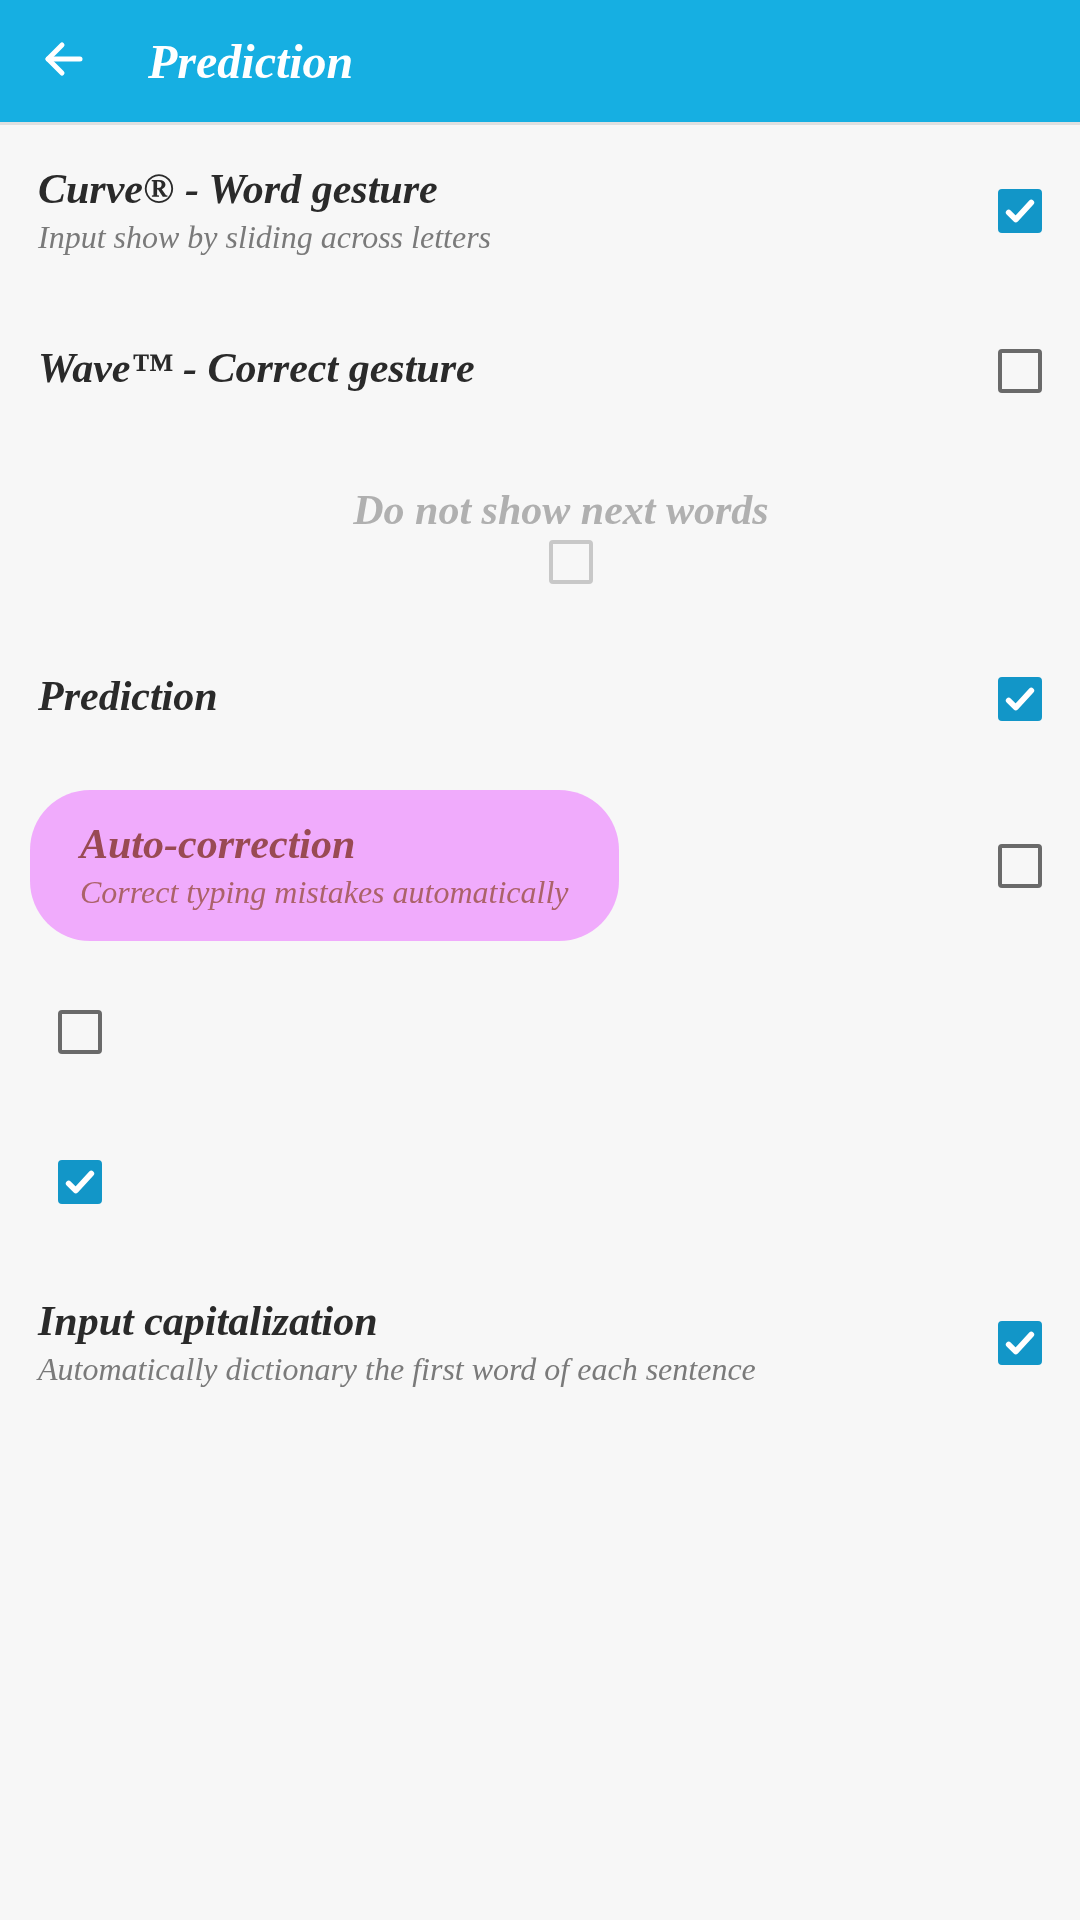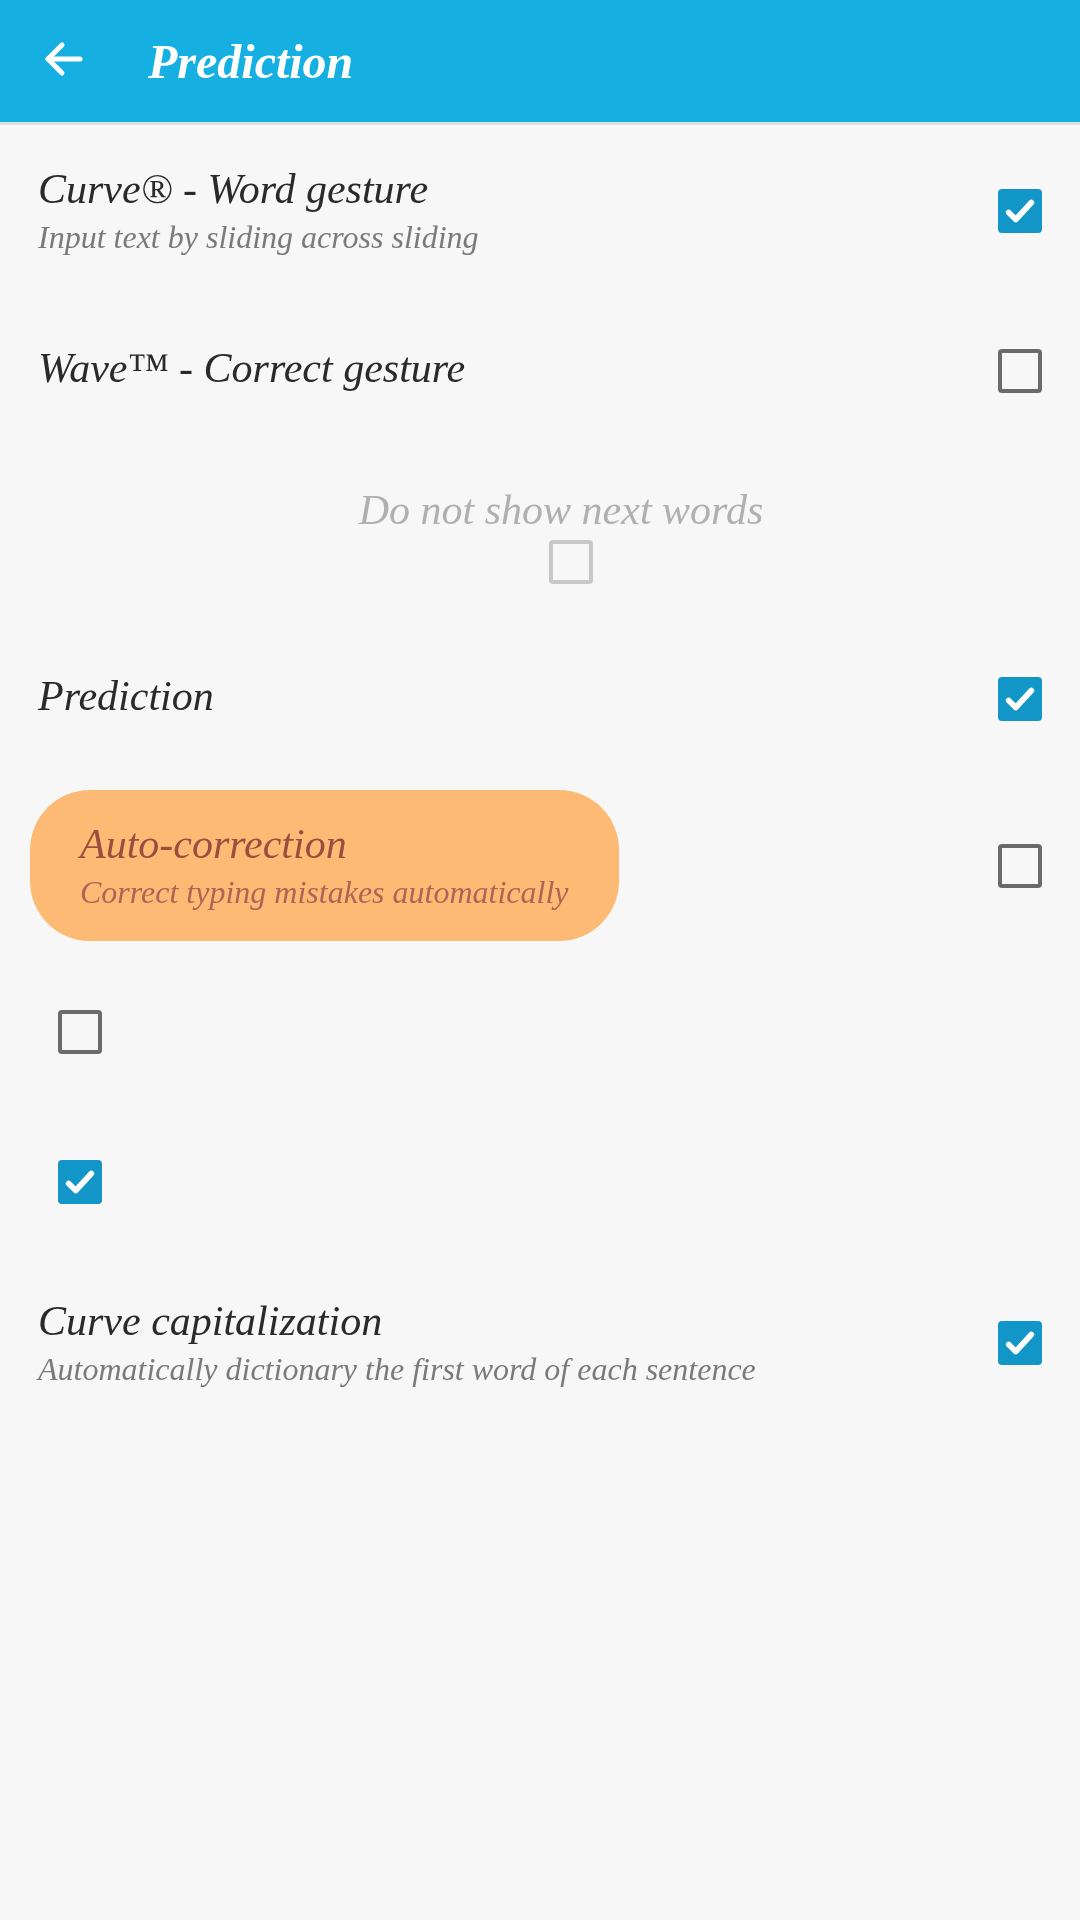--- a/index.html
+++ b/index.html
@@ -31,21 +31,21 @@
     display: flex;
     align-items: center;
     justify-content: space-between;
     padding: 40px 38px 40px 38px;
     min-height: 150px;
   }
   .setting-text { flex: 1; }
   .setting-title {
     font-size: 42px;
     font-style: italic;
-    font-weight: normal;
+    font-weight: bold;
     color: #2a2a2a;
     margin-bottom: 6px;
   }
   .setting-subtitle {
     font-size: 32px;
     font-style: italic;
     color: #7a7a7a;
   }
   
   .setting-row.disabled .setting-title,
@@ -65,21 +65,21 @@
   }
   .checkbox.checked {
     background: #1296c8;
     border-color: #1296c8;
   }
   .checkbox.disabled { border-color: #c8c8c8; }
   .checkbox svg { width: 34px; height: 34px; display: none; }
   .checkbox.checked svg { display: block; }
   
   .highlight-pill {
-    background: #fdba74;
+    background: #f0abfc;
     border-radius: 60px;
     padding: 30px 50px 30px 50px;
     margin-left: -8px;
     display: inline-block;
   }
   .highlight-pill .setting-title { color: #8a3a36; opacity: 0.85; }
   .highlight-pill .setting-subtitle { color: #a05650; opacity: 0.85; text-align: center; }
   
   .row-highlight {
     padding-top: 16px;
@@ -97,21 +97,21 @@
     </svg>
   </span>
   <span class="header-title">Prediction</span>
 </div>
 
 <div class="content">
 
   <div class="setting-row">
     <div class="setting-text">
       <div class="setting-title">Curve® - Word gesture</div>
-      <div class="setting-subtitle">Input text by sliding across sliding</div>
+      <div class="setting-subtitle">Input show by sliding across letters</div>
     </div>
     <div class="checkbox checked">
       <svg viewBox="0 0 24 24" fill="none" stroke="#fff" stroke-width="4" stroke-linecap="round" stroke-linejoin="round">
           <polyline points="4 13 9 18 20 6"></polyline>
         </svg>
     </div>
   </div>
 
   <div class="setting-row">
     <div class="setting-text">
@@ -163,21 +163,21 @@
   <div class="setting-row">
     <div class="checkbox checked">
       <svg viewBox="0 0 24 24" fill="none" stroke="#fff" stroke-width="4" stroke-linecap="round" stroke-linejoin="round">
           <polyline points="4 13 9 18 20 6"></polyline>
         </svg>
     </div>
   </div>
 
   <div class="setting-row">
     <div class="setting-text">
-      <div class="setting-title">Curve capitalization</div>
+      <div class="setting-title">Input capitalization</div>
       <div class="setting-subtitle">Automatically dictionary the first word of each sentence</div>
     </div>
     <div class="checkbox checked">
       <svg viewBox="0 0 24 24" fill="none" stroke="#fff" stroke-width="4" stroke-linecap="round" stroke-linejoin="round">
           <polyline points="4 13 9 18 20 6"></polyline>
         </svg>
     </div>
   </div>
 
 

